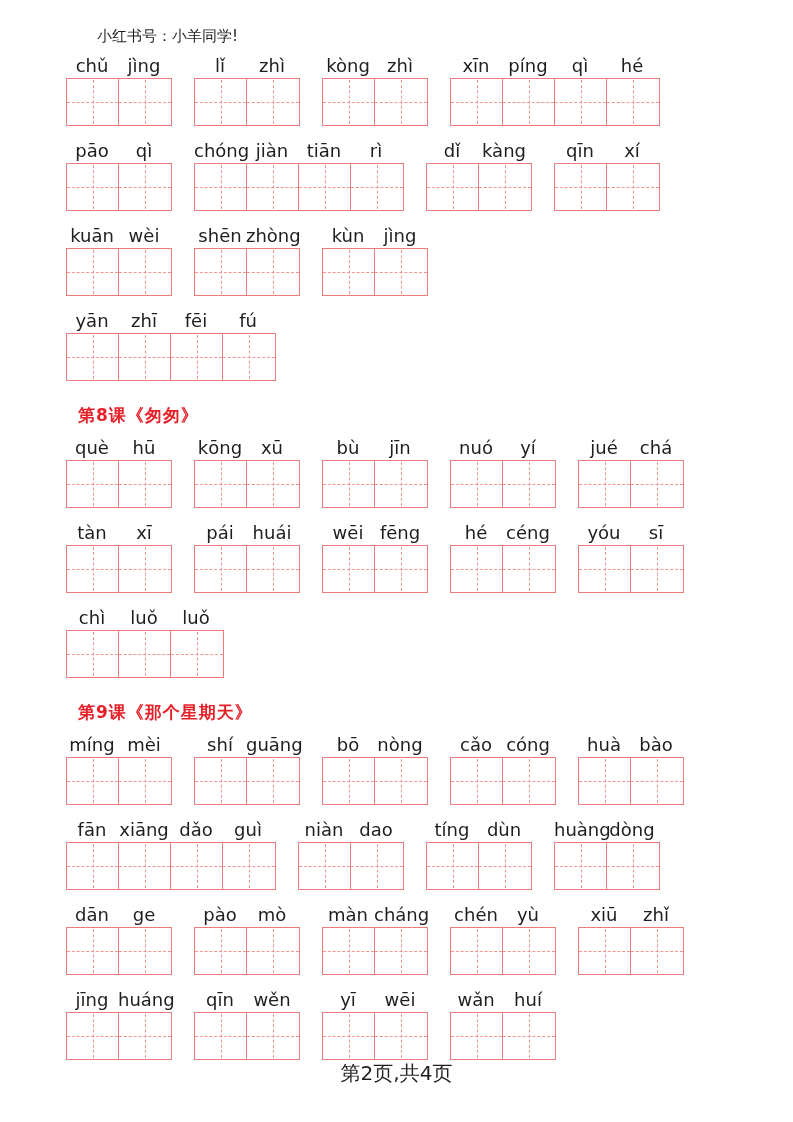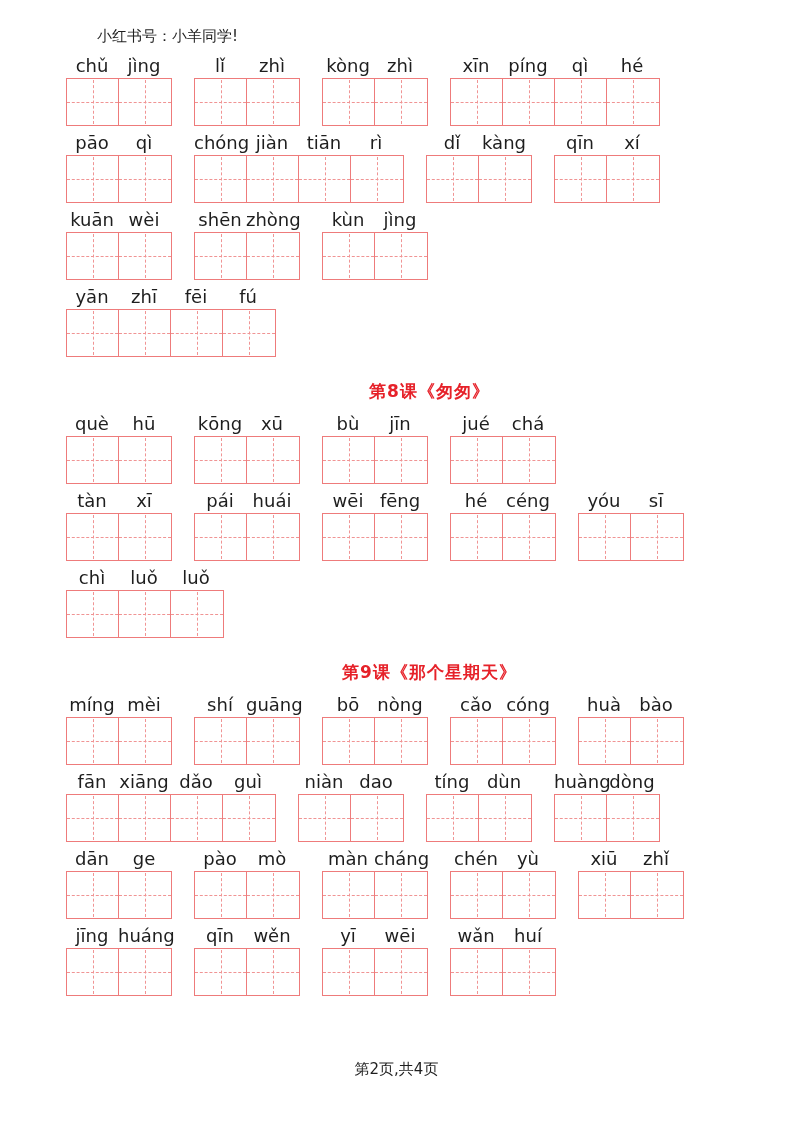--- a/index.html
+++ b/index.html
@@ -26,28 +26,27 @@
     font-size:15px;
     line-height:18px;
     color:var(--ink);
   }
   .sections{margin-top:8px;}
   .section-title{
     color:var(--heading-red);
     font-size:17px;
     font-weight:bold;
     line-height:24px;
-    margin:22px 0 8px 0;
+    margin:22px 0 8px 12px;
     letter-spacing:1px;
-    text-align:center;
   }
   .word-row{
     display:flex;
     gap:22px;
-    margin-bottom:4px;
+    margin-bottom:12px;
     align-items:center;
   }
   .word-group{display:block;}
   .pinyin-line{
     display:flex;
     height:25px;
     align-items:flex-end;
     padding-bottom:2px;
   }
   .pinyin-syllable{
@@ -83,21 +82,21 @@
     content:"";
     position:absolute;
     top:50%;left:0;right:0;
     border-top:1px dashed var(--grid-dash);
   }
   .footer{
     position:absolute;
     left:0;top:1060px;
     width:793px;
     text-align:center;
-    font-size:15px;
+    font-size:20px;
     color:var(--ink);
   }
 </style>
 </head>
 <body>
 
 <div class="page">
   <div class="header-note">小红书号：小羊同学!</div>
 
   <div class="sections" id="sections">
@@ -268,20 +267,30 @@
             <span class="pinyin-syllable">bù</span>
             <span class="pinyin-syllable">jīn</span>
           </div>
           <div class="grid-box">
             <div class="grid-cell"></div>
             <div class="grid-cell"></div>
           </div>
         </div>
         <div class="word-group">
           <div class="pinyin-line">
+            <span class="pinyin-syllable">nuó</span>
+            <span class="pinyin-syllable">yí</span>
+          </div>
+          <div class="grid-box">
+            <div class="grid-cell"></div>
+            <div class="grid-cell"></div>
+          </div>
+        </div>
+        <div class="word-group">
+          <div class="pinyin-line">
             <span class="pinyin-syllable">jué</span>
             <span class="pinyin-syllable">chá</span>
           </div>
           <div class="grid-box">
             <div class="grid-cell"></div>
             <div class="grid-cell"></div>
           </div>
         </div>
       </div>
       <div class="word-row">

